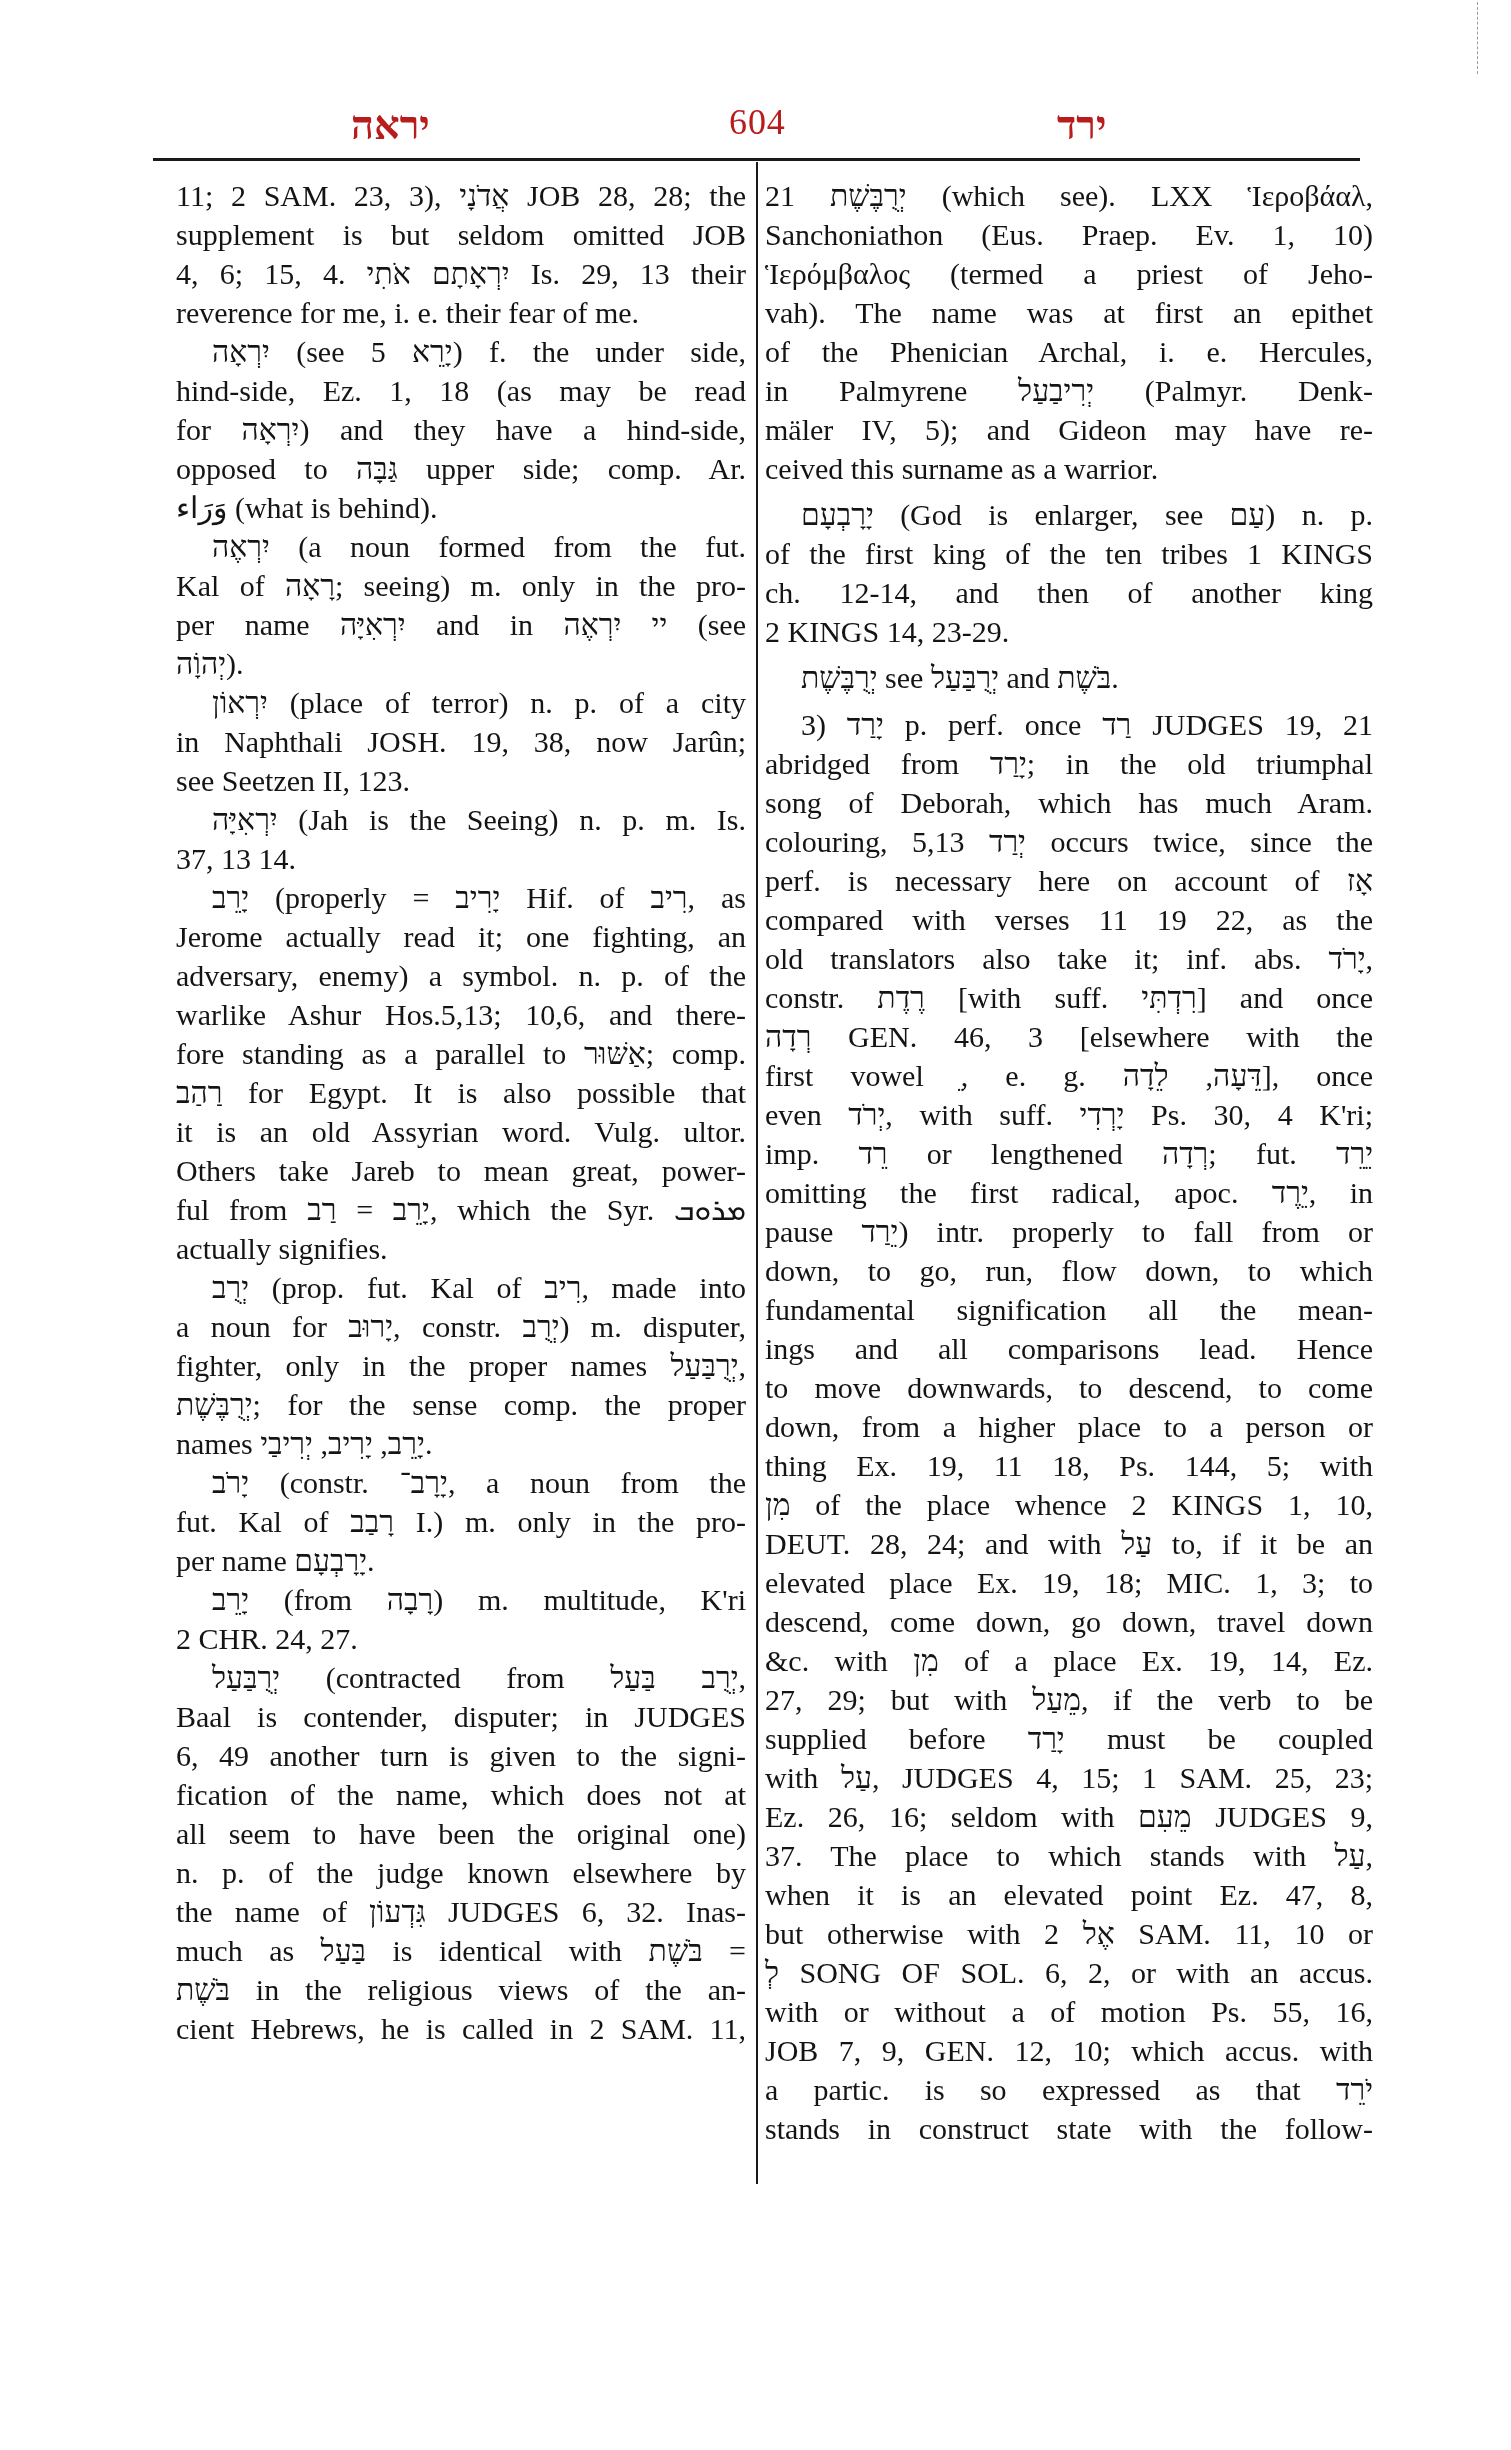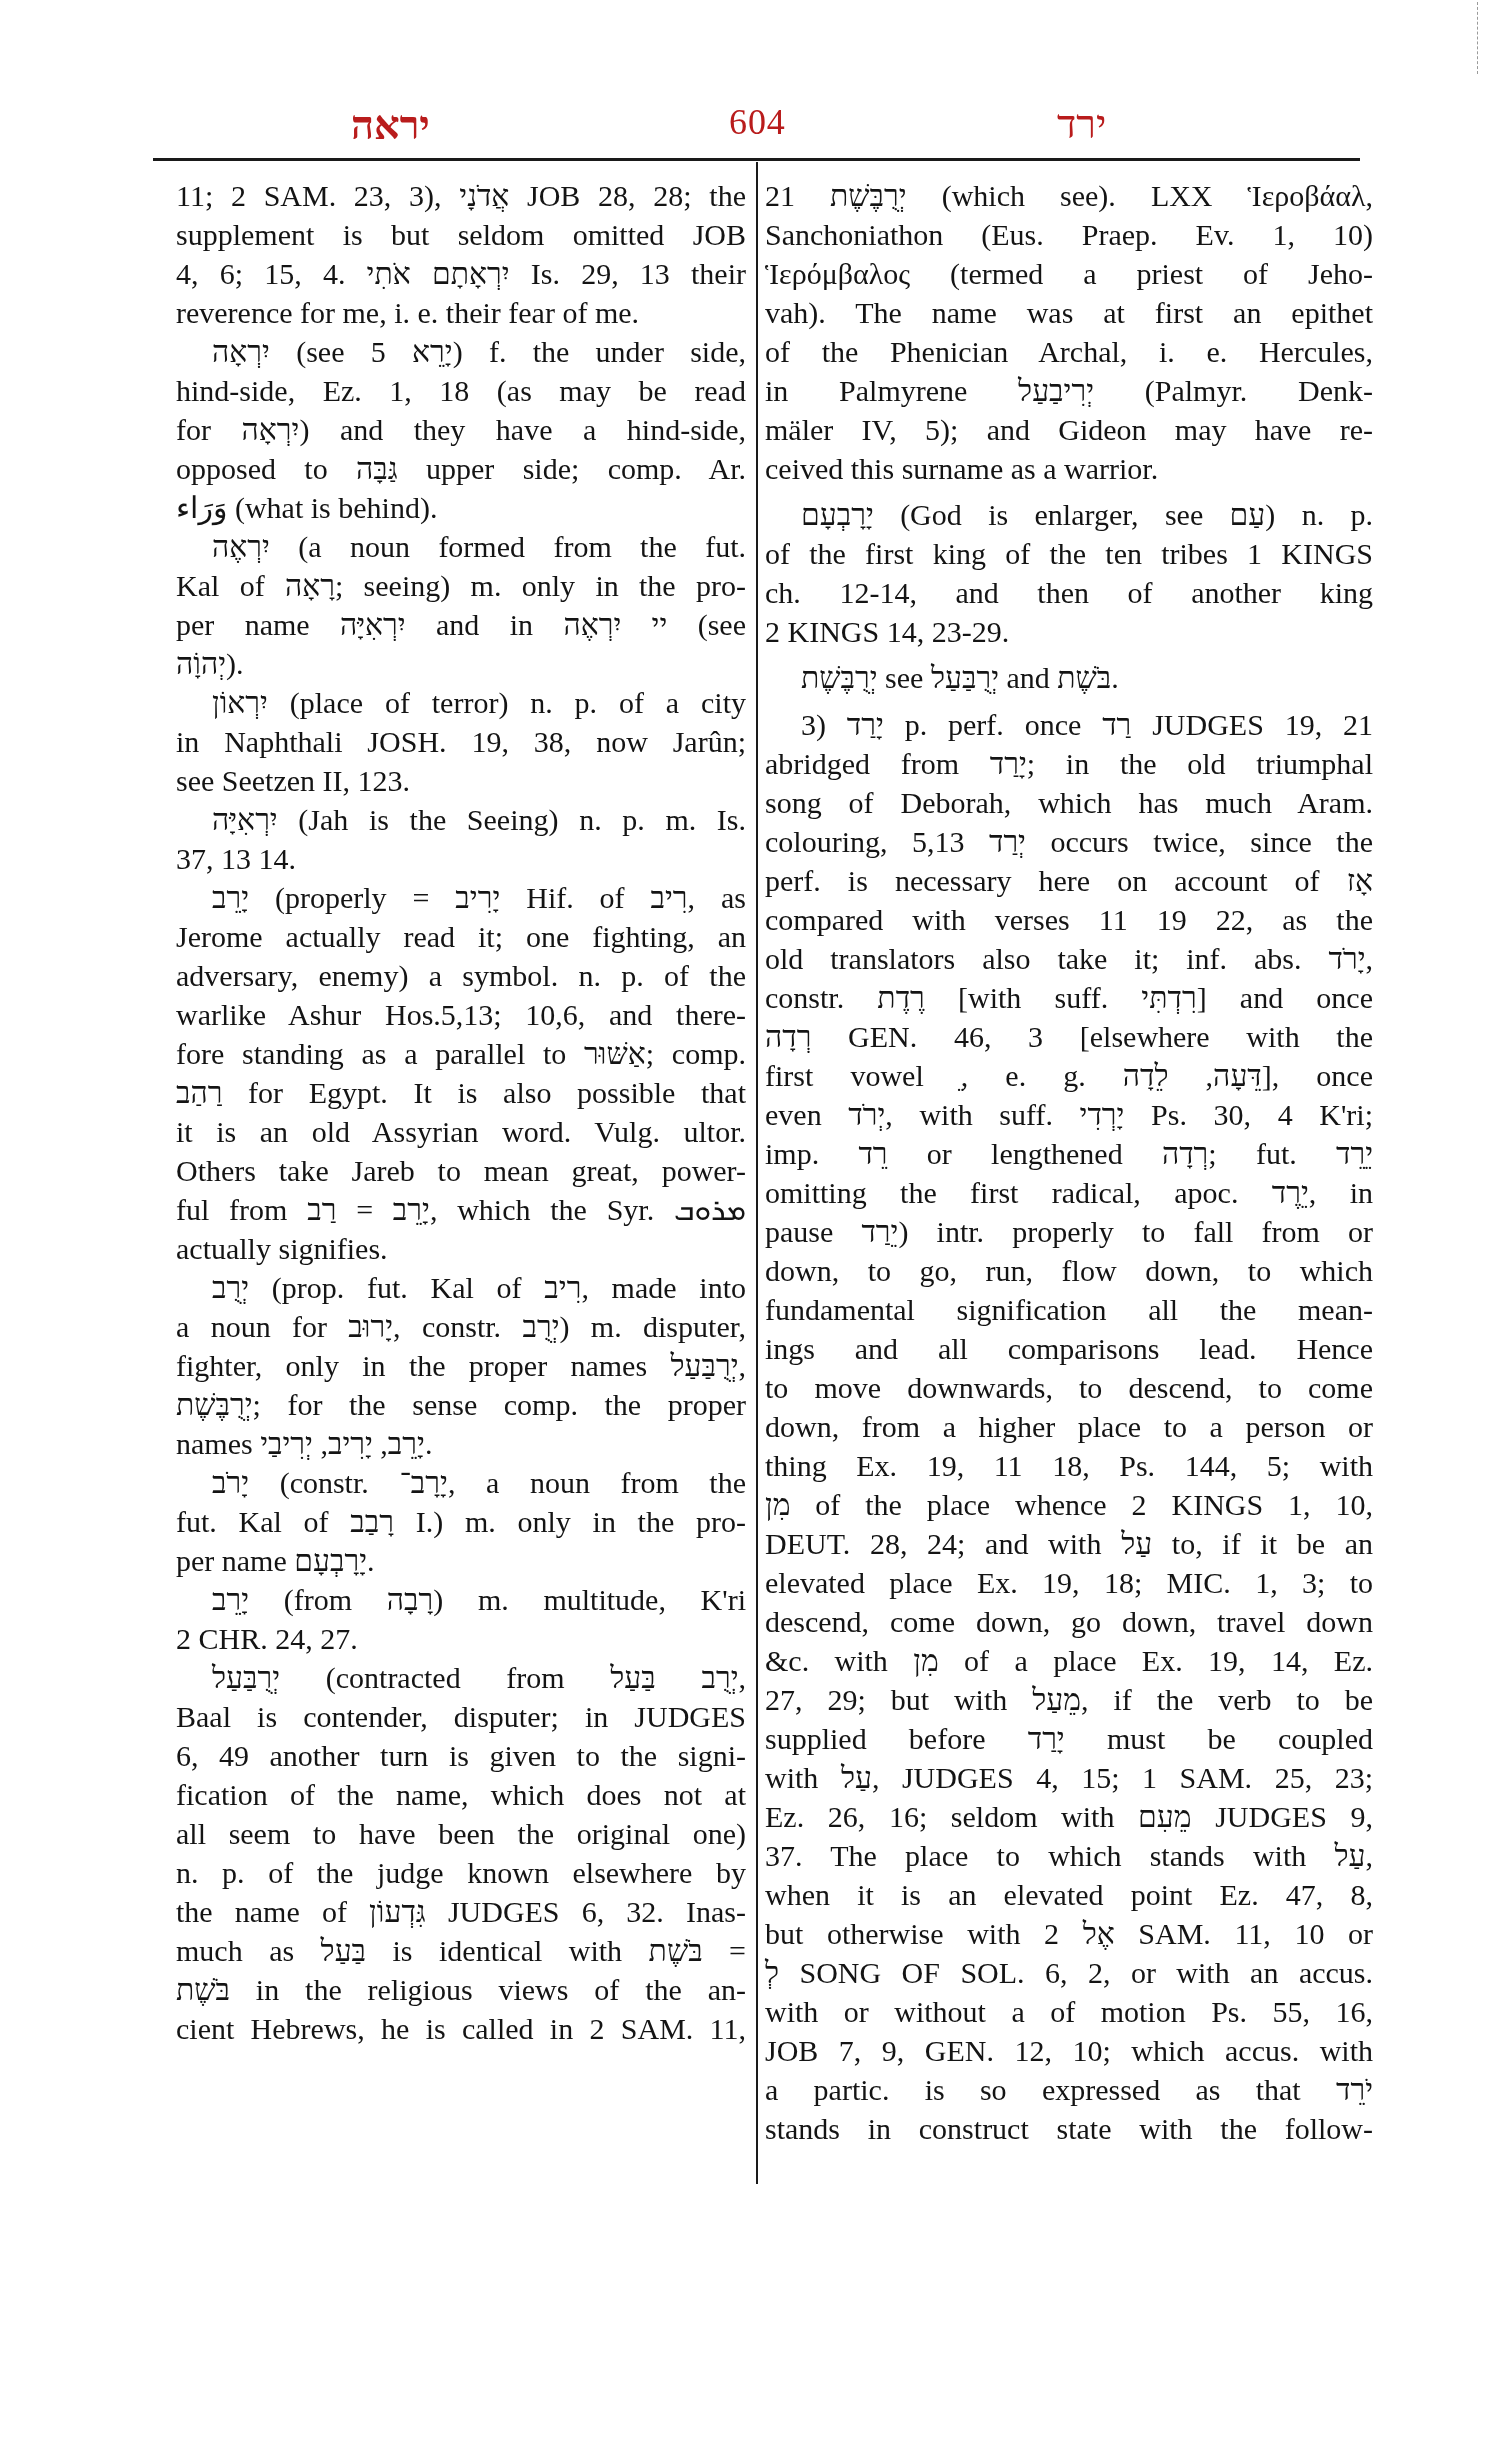--- a/index.html
+++ b/index.html
@@ -42,21 +42,21 @@
   .rh-center {
     left: 576px;
     font-size: 36px;
     font-family: "Liberation Serif", serif;
     letter-spacing: 0.9px;
     text-align: center;
   }
   .rh-right {
     left: 904px;
     font-size: 40px;
-    font-weight: normal;
+    font-weight: bold;
     direction: rtl;
   }
   .head-rule {
     position: absolute;
     top: 158px;
     left: 153px;
     width: 1207px;
     height: 2.7px;
     background: #1a1a1a;
   }

